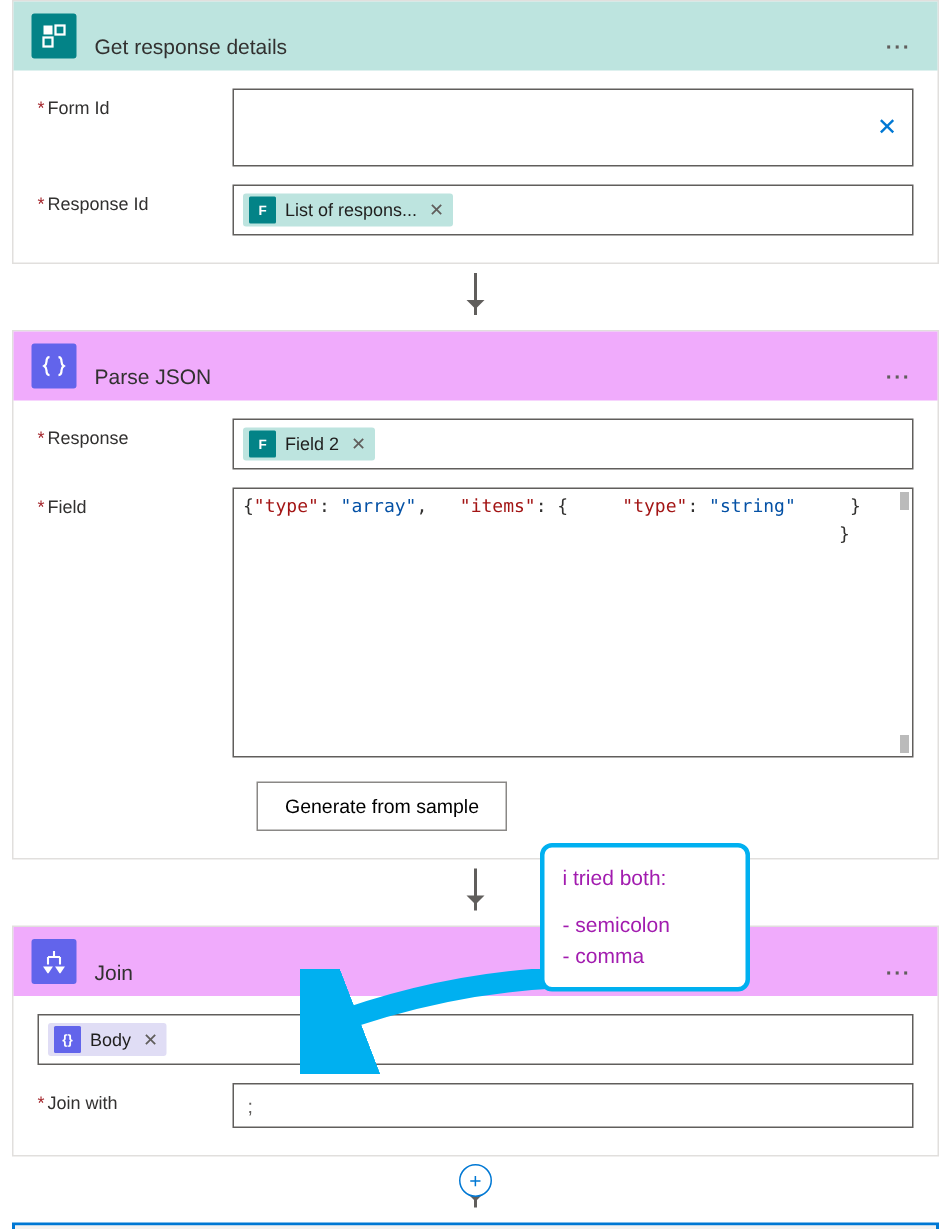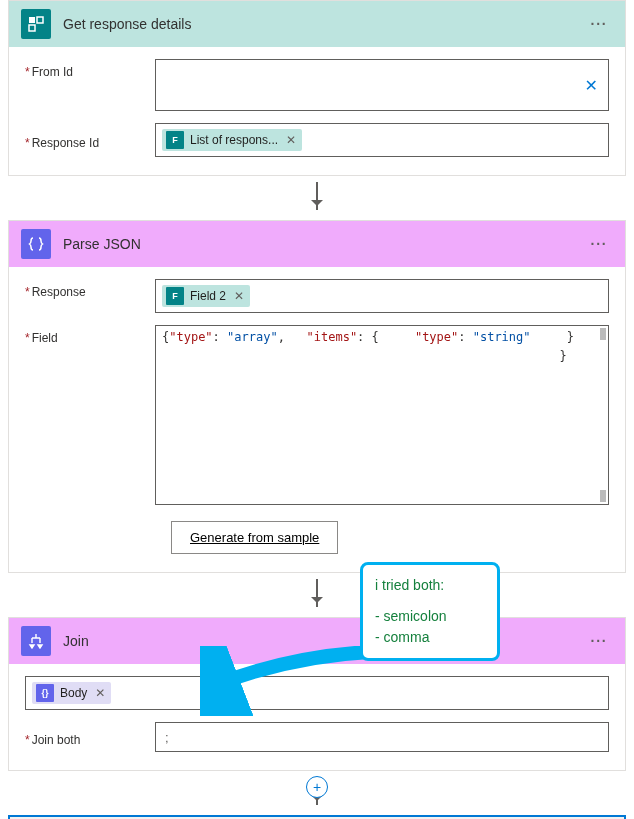--- a/index.html
+++ b/index.html
@@ -12,21 +12,21 @@
     position: relative;
     padding: 0 8px;
   }
   .card {
     border: 1px solid #e1dfdd;
     background: #fff;
     margin-bottom: 0;
   }
   .card-header {
     display: flex;
-    align-items: center;
+    align-items: flex-end;
     padding: 8px 12px;
     font-size: 14px;
     color: #323130;
   }
   .hdr-forms { background: #bde4df; }
   .hdr-purple { background: #f0abfc; }
   .hdr-sp {
     background: #f3f2f1;
   }
   .card-selected {
@@ -55,21 +55,21 @@
     color: #605e5c;
     letter-spacing: 1px;
     font-weight: bold;
   }
   .card-body { padding: 12px 16px 18px 16px; }
   .row {
     display: flex;
     align-items: flex-start;
     margin-bottom: 12px;
   }
-  .row:last-child { margin-bottom: 0; align-items: center; }
+  .row:last-child { margin-bottom: 0; }
   .lbl {
     width: 130px;
     flex-shrink: 0;
     font-size: 12px;
     color: #323130;
     padding-top: 6px;
   }
   .lbl .star { color: #a4262c; margin-right: 2px; }
   .fld {
     flex: 1;
@@ -137,21 +137,20 @@
   }
   .btn-gen {
     display: inline-block;
     border: 1px solid #8a8886;
     background: #fff;
     padding: 8px 18px;
     font-size: 13px;
     cursor: pointer;
     margin-left: 146px;
     margin-top: 4px;
-    text-decoration: underline;
   }
   .arrow-wrap {
     display: flex;
     justify-content: center;
     padding: 6px 0 10px 0;
     position: relative;
   }
   .arrow-down {
     width: 2px;
     height: 28px;
@@ -184,21 +183,21 @@
   .callout {
     position: absolute;
     top: 562px;
     left: 360px;
     width: 140px;
     background: #fff;
     border: 3px solid #00b0f0;
     border-radius: 8px;
     padding: 10px 12px;
     font-size: 14px;
-    color: #15803d;
+    color: #a21caf;
     line-height: 1.5;
     z-index: 10;
   }
   .bigarrow {
     position: absolute;
     top: 646px;
     left: 200px;
     z-index: 9;
   }
   .joinval {
@@ -217,21 +216,21 @@
           <rect x="1" y="1" width="6" height="6" fill="#fff"></rect>
           <rect x="9" y="1" width="6" height="6" fill="none" stroke="#fff" stroke-width="1.5"></rect>
           <rect x="1" y="9" width="6" height="6" fill="none" stroke="#fff" stroke-width="1.5"></rect>
         </svg>
     </div>
     <div class="hdr-title">Get response details</div>
     <div class="hdr-more">···</div>
   </div>
   <div class="card-body">
     <div class="row">
-      <div class="lbl"><span class="star">*</span><span>From Id</span></div>
+      <div class="lbl"><span class="star">*</span><span>Form Id</span></div>
       <div class="fld tall">
         <span class="clear-x">✕</span>
       </div>
     </div>
     <div class="row">
       <div class="lbl"><span class="star">*</span><span>Response Id</span></div>
       <div class="fld">
         <span class="token">
           <span class="t-ic">F</span>
           <span>List of respons...</span>
@@ -298,21 +297,21 @@
     <div class="row">
       <div class="fld">
         <span class="token purple">
           <span class="t-ic">{}</span>
           <span>Body</span>
           <span class="t-x">✕</span>
         </span>
       </div>
     </div>
     <div class="row">
-      <div class="lbl"><span class="star">*</span><span>Join both</span></div>
+      <div class="lbl"><span class="star">*</span><span>Join with</span></div>
       <div class="fld">
         <span class="joinval">;</span>
       </div>
     </div>
   </div>
 </div>
 
 <div class="arrow-wrap">
   <div class="arrow-down"></div>
   <div class="add-btn">+</div>

